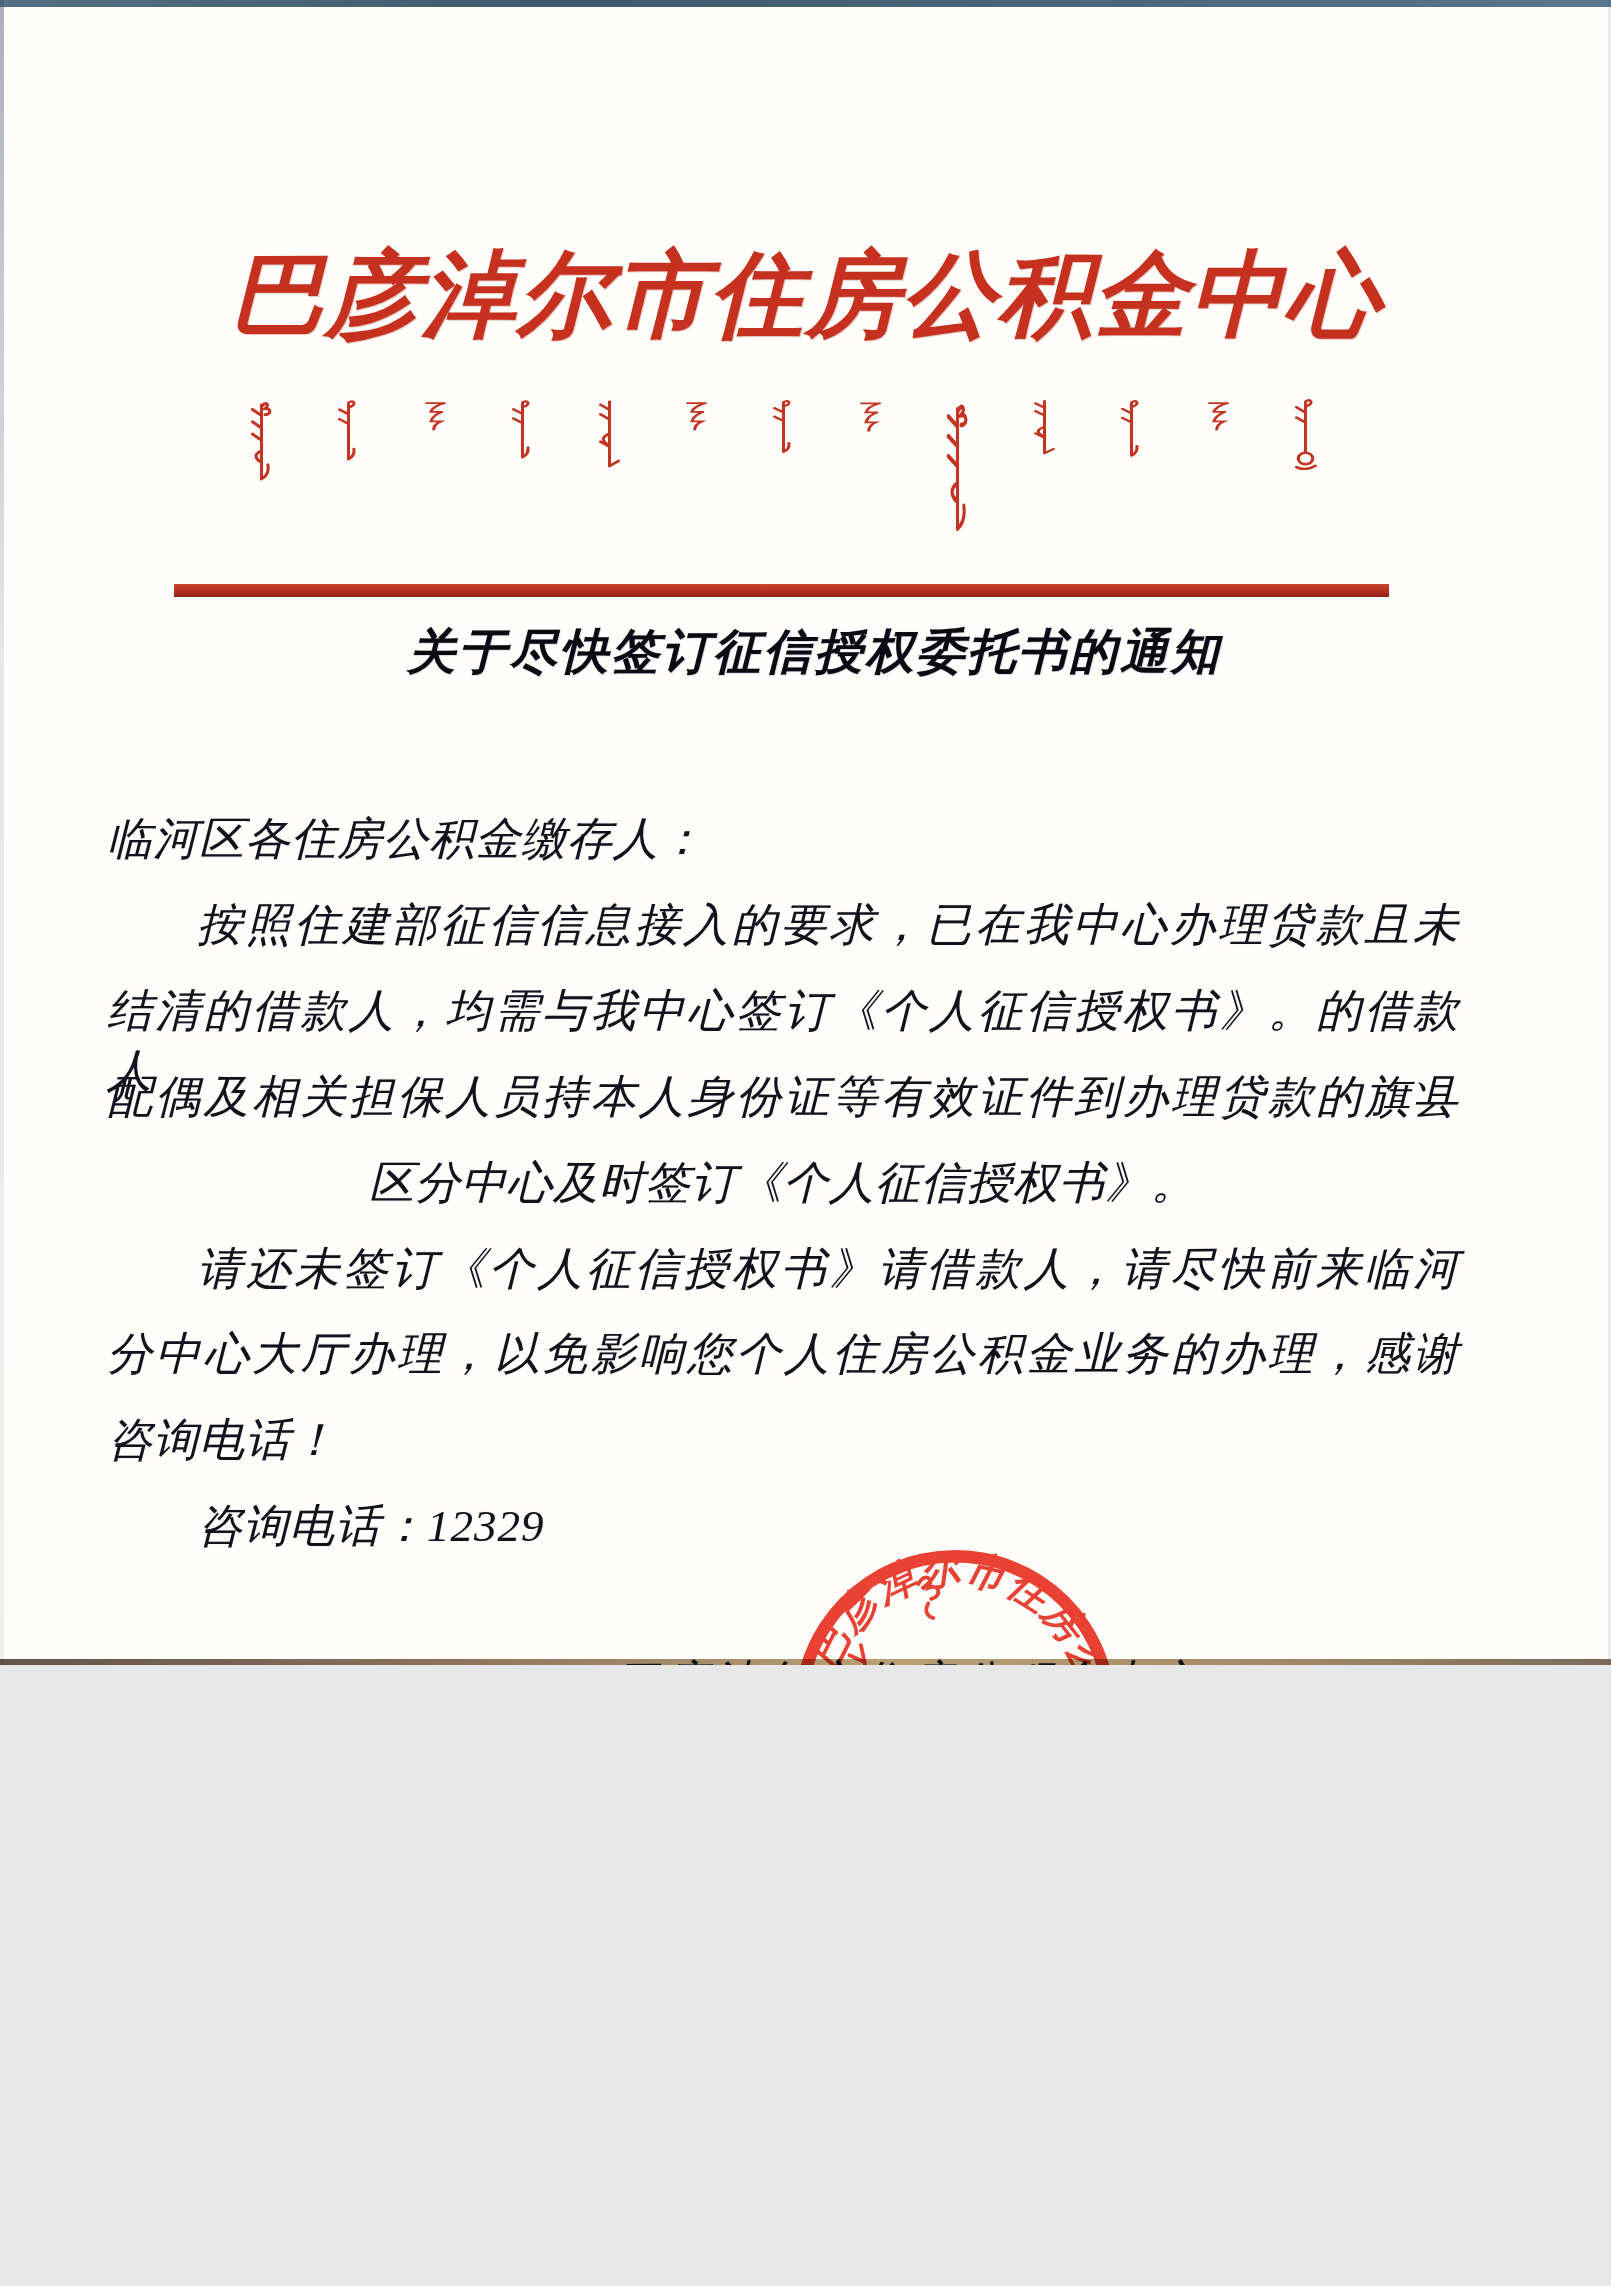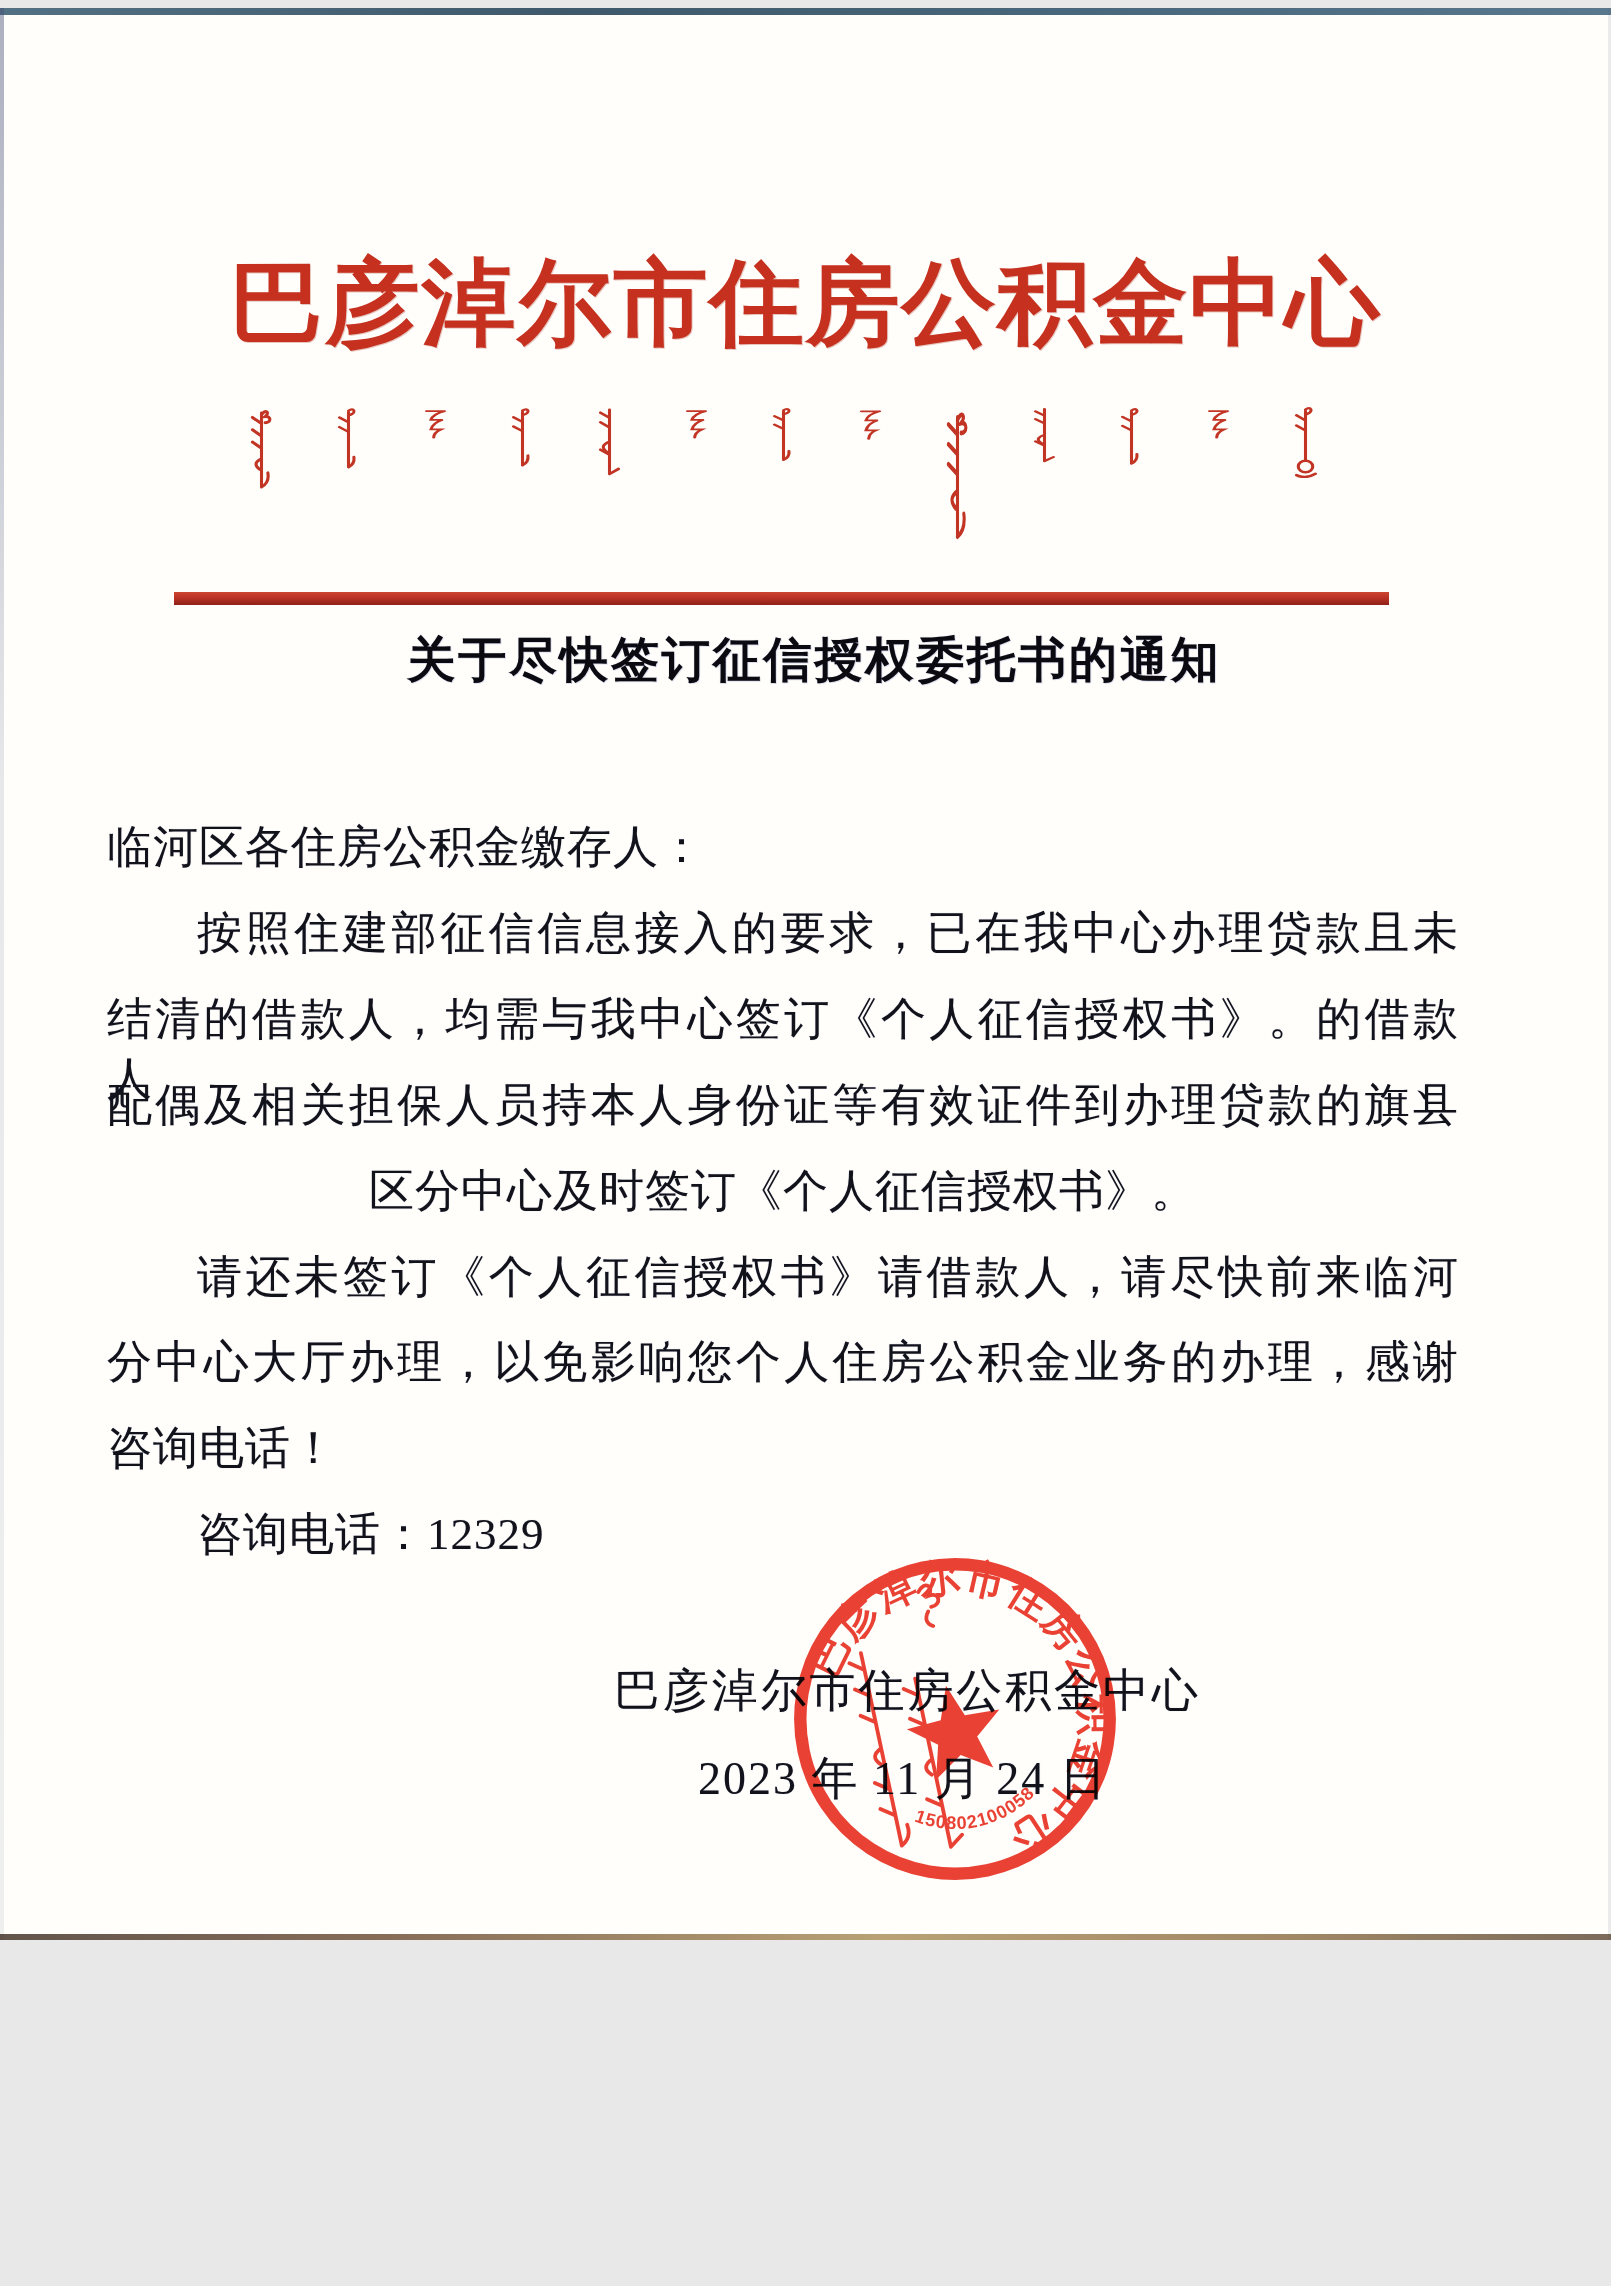--- a/index.html
+++ b/index.html
@@ -1,19 +1,20 @@
 <!DOCTYPE html>
 <html><head>
 <meta charset="utf-8">
 <style>
   html,body{margin:0;padding:0;background:#e8e8e8;}
   .page{
-    position:relative;width:1611px;height:1932px;margin:8px auto;
+    position:relative;width:1611px;height:1665px;margin:0 auto;
     background:#fffefa;overflow:hidden;
     font-family:"Liberation Serif", serif;
+    font-style:italic;
   }
   
   .edge-top{position:absolute;left:0;top:0;width:100%;height:6.8px;
     background:linear-gradient(90deg,#35586f 0%,#1d3c52 35%,#2a4e66 70%,#3c607a 100%);
     opacity:.85;}
   .edge-left{position:absolute;left:0;top:0;width:3.9px;height:100%;
     background:linear-gradient(180deg,rgba(70,80,120,.45),rgba(120,130,160,.18) 40%,rgba(120,130,160,.12));}
   .edge-right{position:absolute;right:0;top:0;width:2.9px;height:100%;background:rgba(90,100,130,.12);}
   .edge-bottom{position:absolute;left:0;bottom:0;width:100%;height:5.9px;
     background:linear-gradient(90deg,#3a2a20 0%,#6b4a30 25%,#a88a54 55%,#8a6a40 80%,#5a4632 100%);opacity:.8;}

